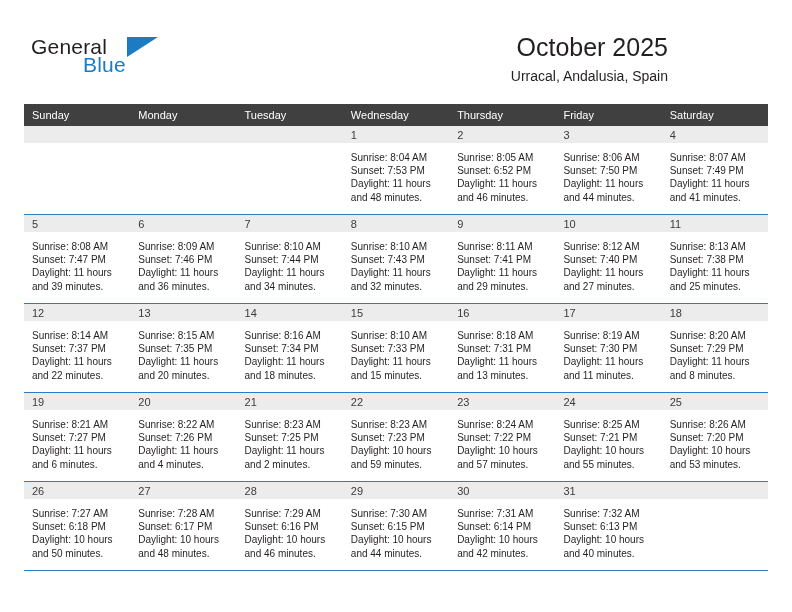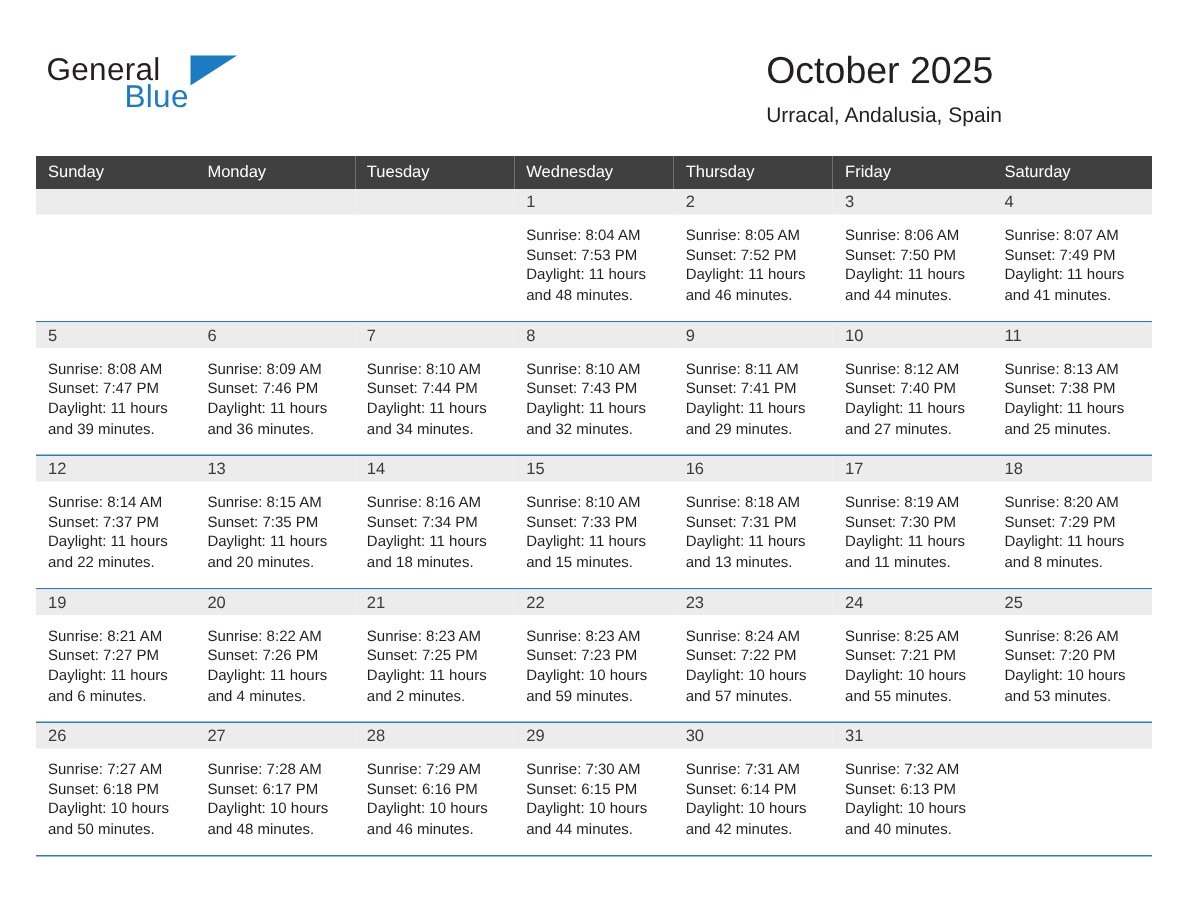--- a/index.html
+++ b/index.html
@@ -69,21 +69,21 @@
     top: 0px;
     width: 3px;
     height: 21px;
     background: #ffffff;
   }
 
   .title-block {
     position: absolute;
     right: 36px;
     top: 32px;
-    text-align: left;
+    text-align: right;
   }
   .cal-title {
     font-size: 25px;
     font-weight: normal;
     color: #231f20;
     line-height: 30px;
     white-space: nowrap;
   }
   .cal-sub {
     margin-top: 6px;
@@ -212,21 +212,21 @@
                 <div>Daylight: 11 hours</div>
                 <div>and 48 minutes.</div>
               </div>
             </div>
           </td>
           <td>
             <div class="daycell">
               <div class="daynum-band">2</div>
               <div class="dayinfo">
                 <div>Sunrise: 8:05 AM</div>
-                <div>Sunset: 7:52 PM</div>
+                <div>Sunset: 6:52 PM</div>
                 <div>Daylight: 11 hours</div>
                 <div>and 46 minutes.</div>
               </div>
             </div>
           </td>
           <td>
             <div class="daycell">
               <div class="daynum-band">3</div>
               <div class="dayinfo">
                 <div>Sunrise: 8:06 AM</div>

